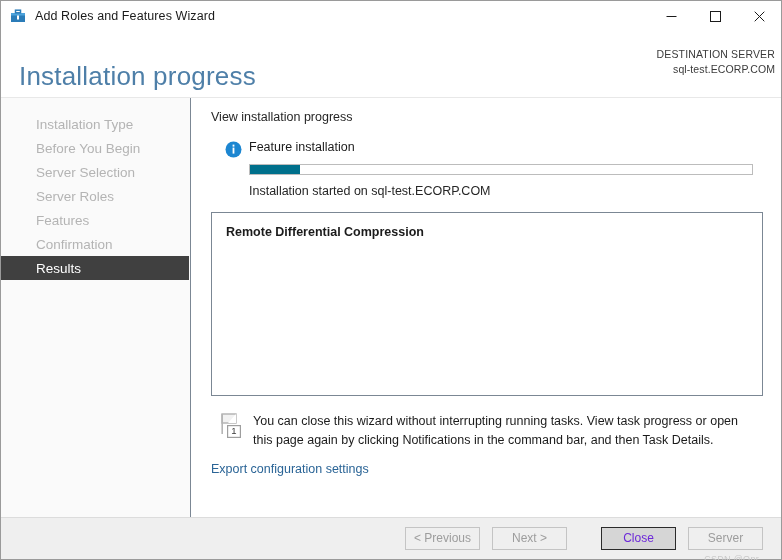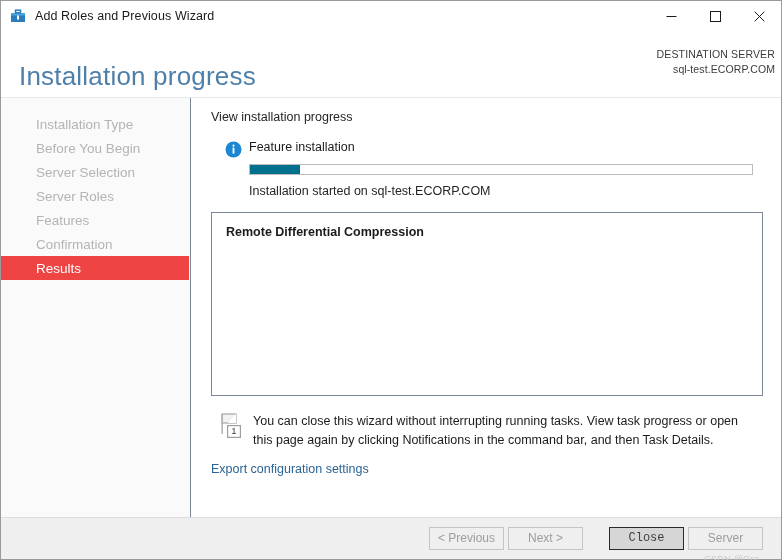--- a/index.html
+++ b/index.html
@@ -123,21 +123,21 @@
     display: flex;
     align-items: center;
     padding-left: 35px;
     font-size: 13.5px;
     color: #b4b4b4;
     box-sizing: border-box;
     cursor: default;
     white-space: nowrap;
   }
   .nav-item.active {
-    background: #ef4444;
+    background: #404040;
     color: #ffffff;
     margin-right: 1px;
   }
 
   .content {
     flex: 1 1 auto;
     background: #ffffff;
     padding: 12px 18px 0 20px;
     box-sizing: border-box;
     position: relative;
@@ -240,31 +240,30 @@
     position: relative;
   }
   .btn {
     width: 75px;
     height: 23px;
     font-size: 12px;
     font-family: "Liberation Sans", sans-serif;
     background: #efefef;
     border: 1px solid #c4c4c4;
     color: #9d9d9d;
-    margin-left: 4px;
+    margin-left: 12px;
     cursor: default;
     padding: 0;
     line-height: 21px;
   }
   .btn.default {
     background: #d6d6d6;
     border: 1px solid #2b2b2b;
-    color: #404040;
+    color: #6d28d9;
     font-weight: normal;
-    font-family: Liberation Mono, monospace;
   }
   .btn-gap { width: 22px; }
 
   .watermark {
     position: absolute;
     right: 22px;
     top: 36px;
     font-size: 9px;
     color: #c9c9c9;
     letter-spacing: .3px;
@@ -279,21 +278,21 @@
 
   <div class="titlebar">
     <span class="title-icon">
       <svg width="18" height="18" viewBox="0 0 18 18" xmlns="http://www.w3.org/2000/svg">
         <rect x="2" y="6" width="14" height="9" fill="#2b7cb8"></rect>
         <rect x="2" y="6" width="14" height="2.5" fill="#4da3dc"></rect>
         <rect x="6.5" y="3.2" width="5" height="2.6" fill="none" stroke="#2b7cb8" stroke-width="1.5"></rect>
         <rect x="8" y="8.5" width="2" height="4" fill="#ffffff"></rect>
       </svg>
     </span>
-    <span class="title-text">Add Roles and Previous Wizard</span>
+    <span class="title-text">Add Roles and Features Wizard</span>
 
     <div class="caption-buttons">
       <button class="cap-btn" aria-label="Minimize">
         <svg width="11" height="11" viewBox="0 0 11 11" xmlns="http://www.w3.org/2000/svg">
           <line x1="0.5" y1="5.5" x2="10.5" y2="5.5" stroke="#1b1b1b" stroke-width="1"></line>
         </svg>
       </button>
       <button class="cap-btn" aria-label="Maximize">
         <svg width="11" height="11" viewBox="0 0 11 11" xmlns="http://www.w3.org/2000/svg">
           <rect x="0.5" y="0.5" width="10" height="10" fill="none" stroke="#1b1b1b" stroke-width="1"></rect>

